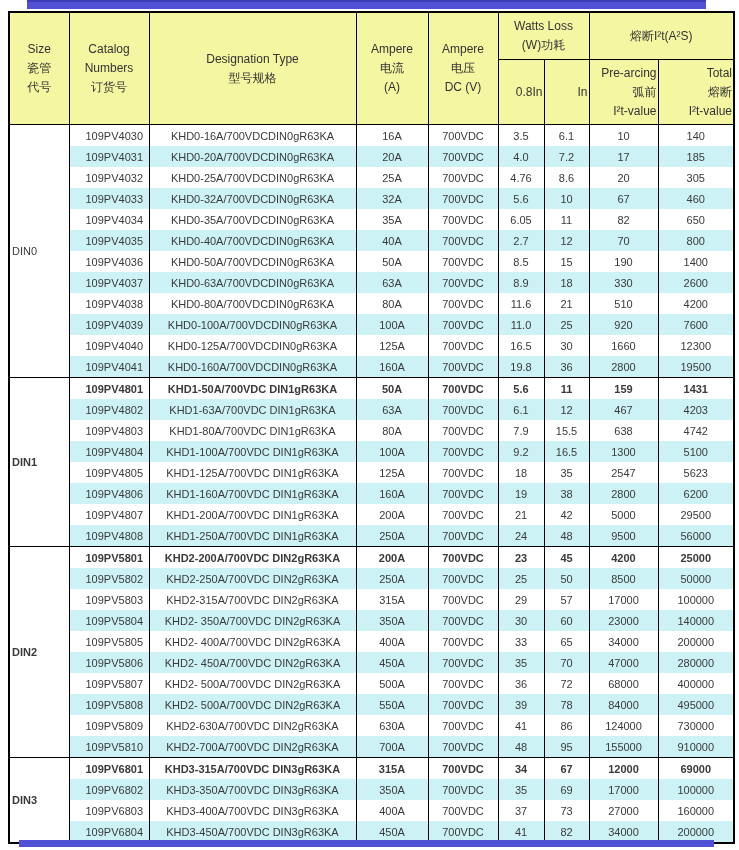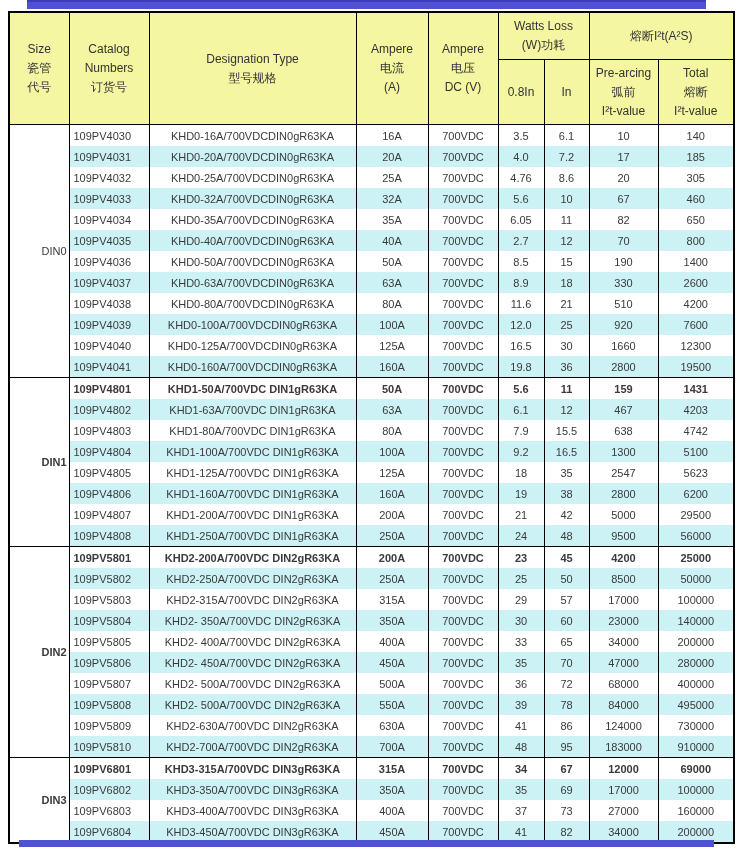--- a/index.html
+++ b/index.html
@@ -56,42 +56,42 @@
     background: #F4F6A2;
     border: 1px solid #000;
     font-weight: normal;
     font-size: 12px;
     color: #333;
     padding: 2px 1px;
     text-align: center;
     vertical-align: middle;
   }
   thead tr.tier-top th { height: 42px; }
-  thead tr.tier-sub th { height: 60px; }
+  thead tr.tier-sub th { height: 60px; text-align: right; }
   thead th div { line-height: 19px; }
 
   tbody td {
     border-left: 1px solid #000;
     border-right: 1px solid #000;
     height: 21px;
     font-size: 11px;
     text-align: center;
     vertical-align: middle;
     padding: 0 2px;
     white-space: nowrap;
     overflow: hidden;
   }
   tbody tr.stripe td { background: #CCF2F6; }
   tbody td.size-cell {
     background: #ffffff !important;
     font-size: 11px;
-    text-align: right;
+    text-align: left;
   }
   tbody tr.group-start td { border-top: 1.5px solid #000; font-weight: bold; }
-  tbody td.c1 { text-align: left; padding-left: 4px; }
+  tbody td.c1 { text-align: left; padding-left: 16px; }
 </style>
 </head>
 <body>
 
 <div id="page">
   <div class="top-bar"></div>
 
   <table class="spec">
     <colgroup>
       <col class="c-size">
@@ -243,21 +243,21 @@
           <td class="c5">11.6</td>
           <td class="c6">21</td>
           <td class="c7">510</td>
           <td class="c8">4200</td>
         </tr>
         <tr class="stripe">
           <td class="c1">109PV4039</td>
           <td class="c2">KHD0-100A/700VDCDIN0gR63KA</td>
           <td class="c3">100A</td>
           <td class="c4">700VDC</td>
-          <td class="c5">12.0</td>
+          <td class="c5">11.0</td>
           <td class="c6">25</td>
           <td class="c7">920</td>
           <td class="c8">7600</td>
         </tr>
         <tr>
           <td class="c1">109PV4040</td>
           <td class="c2">KHD0-125A/700VDCDIN0gR63KA</td>
           <td class="c3">125A</td>
           <td class="c4">700VDC</td>
           <td class="c5">16.5</td>
@@ -447,21 +447,21 @@
           <td class="c7">124000</td>
           <td class="c8">730000</td>
         </tr>
         <tr class="stripe">
           <td class="c1">109PV5810</td>
           <td class="c2">KHD2-700A/700VDC DIN2gR63KA</td>
           <td class="c3">700A</td>
           <td class="c4">700VDC</td>
           <td class="c5">48</td>
           <td class="c6">95</td>
-          <td class="c7">183000</td>
+          <td class="c7">155000</td>
           <td class="c8">910000</td>
         </tr>
         <tr class="group-start">
           <td rowspan="4" class="size-cell">DIN3</td>
           <td class="c1">109PV6801</td>
           <td class="c2">KHD3-315A/700VDC DIN3gR63KA</td>
           <td class="c3">315A</td>
           <td class="c4">700VDC</td>
           <td class="c5">34</td>
           <td class="c6">67</td>

